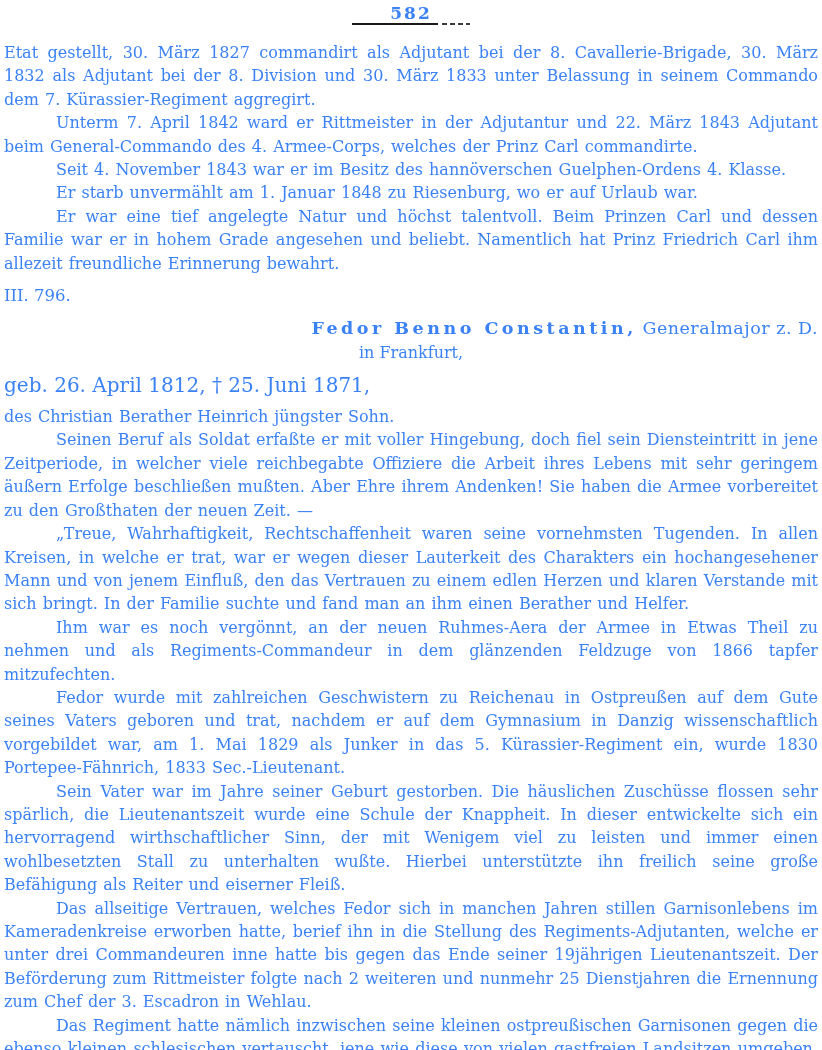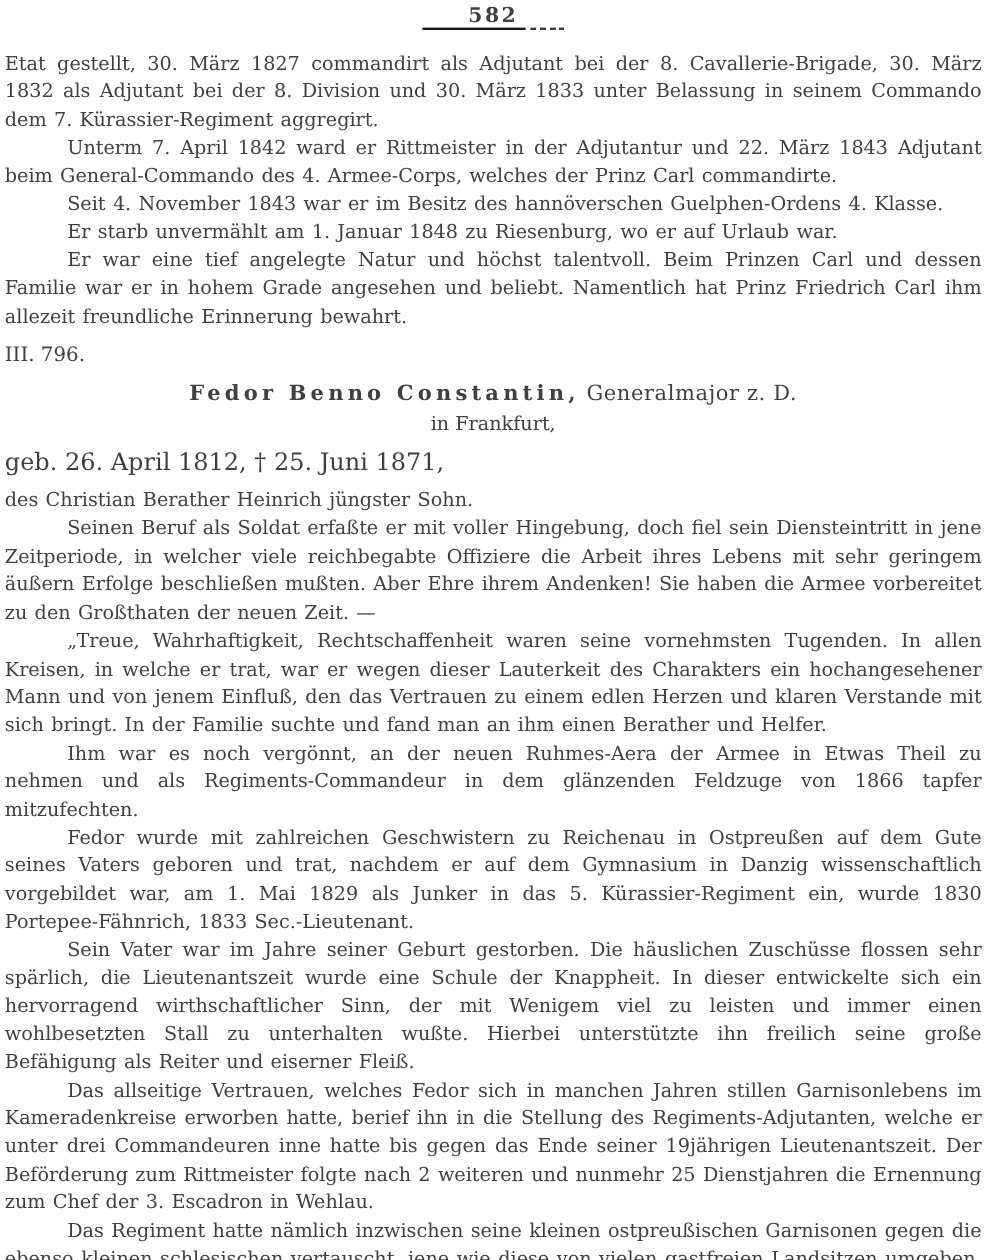--- a/index.html
+++ b/index.html
@@ -8,21 +8,21 @@
     height: 1050px;
     background: #ffffff;
     overflow: hidden;
   }
   .page {
     box-sizing: border-box;
     width: 822px;
     height: 1050px;
     padding: 3px 4px 0 4px;
     background: #ffffff;
-    color: #404040;
+    color: #3b82f6;
     font-family: "DejaVu Serif", "Liberation Serif", serif;
   }
   .page-header { text-align: center; }
   .page-number {
     display: inline-block;
     font-size: 17px;
     font-weight: bold;
     letter-spacing: 2px;
     line-height: 20px;
   }
@@ -51,21 +51,21 @@
   }
   .indent { text-indent: 52px; }
   .noindent { text-indent: 0; }
   .entry-number {
     text-align: left;
     font-size: 16.5px;
     margin-top: 10px;
     line-height: 22px;
   }
   .entry-name-line {
-    text-align: center;
+    text-align: right;
     font-size: 17.5px;
     margin-top: 10px;
     line-height: 23px;
   }
   .entry-name {
     font-weight: bold;
     letter-spacing: 3.5px;
   }
   .entry-rank { letter-spacing: 0.5px; }
   .entry-location {

